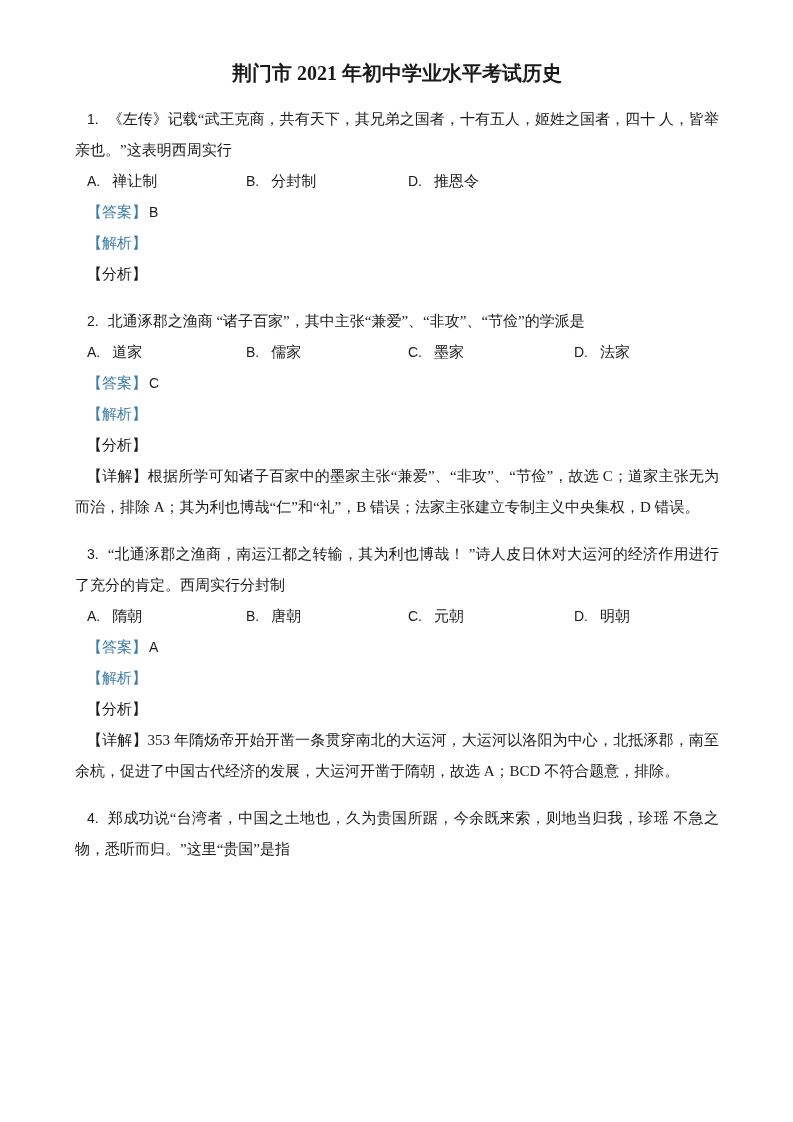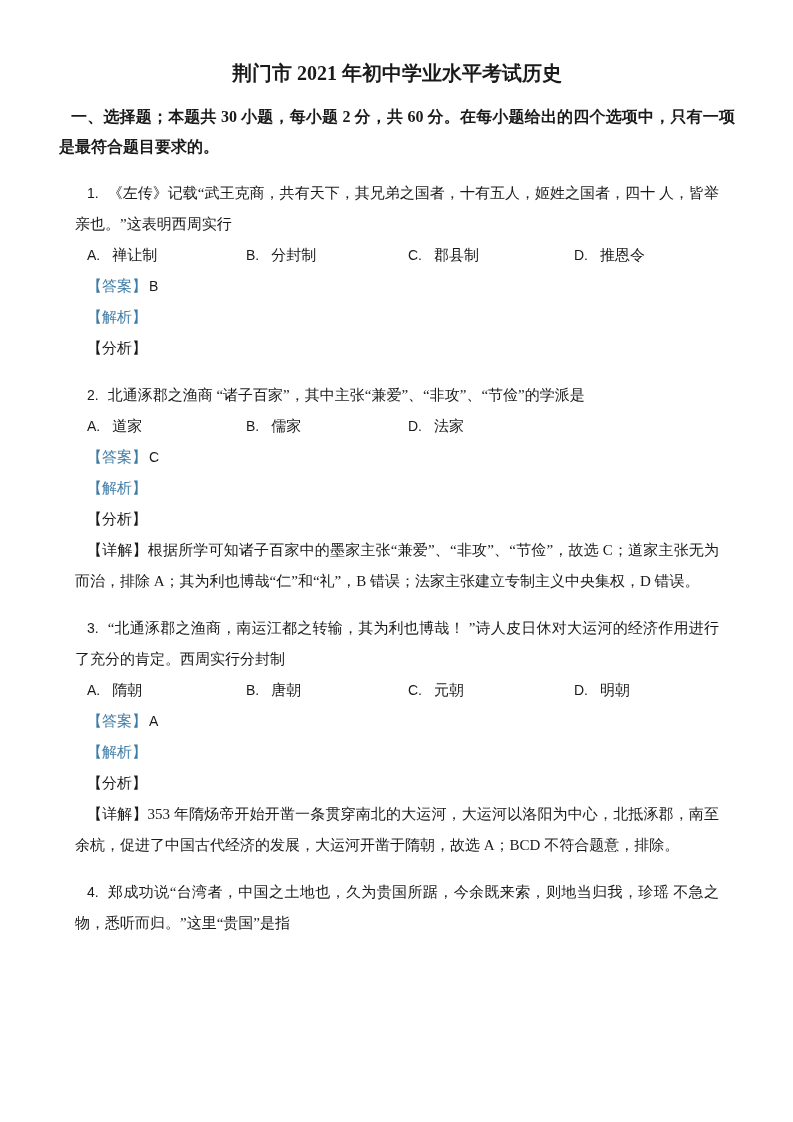--- a/index.html
+++ b/index.html
@@ -66,40 +66,39 @@
   }
   section.question { margin: 16px; }
 </style>
 </head>
 <body>
 
 <div class="page">
 
   <h1 class="doc-title">荆门市 2021 年初中学业水平考试历史</h1>
 
-  <p class="intro">一、选择题；本题共 30 小题，每小题 2 分，共 60 分。在每小题给出的四个选项中，只有一项是最符合题目要求的。</p>
 
   <section class="question">
     <p class="line"><span class="qnum">1.</span><span>《左传》记载“武王克商，共有天下，其兄弟之国者，十有五人，姬姓之国者，四十 人，皆举亲也。”这表明西周实行</span></p>
     <div class="options">
       <span><span class="opt-label">A.</span><span>禅让制</span></span>
       <span><span class="opt-label">B.</span><span>分封制</span></span>
-      <span><span class="opt-label">C.</span><span>郡县制</span></span>
       <span><span class="opt-label">D.</span><span>推恩令</span></span>
     </div>
     <p class="line"><span class="blue">【答案】</span><span class="answer-letter">B</span></p>
     <p class="line blue">【解析】</p>
     <p class="line">【分析】</p>
   </section>
 
   <section class="question">
     <p class="line"><span class="qnum">2.</span><span>北通涿郡之渔商 “诸子百家”，其中主张“兼爱”、“非攻”、“节俭”的学派是</span></p>
     <div class="options">
       <span><span class="opt-label">A.</span><span>道家</span></span>
       <span><span class="opt-label">B.</span><span>儒家</span></span>
+      <span><span class="opt-label">C.</span><span>墨家</span></span>
       <span><span class="opt-label">D.</span><span>法家</span></span>
     </div>
     <p class="line"><span class="blue">【答案】</span><span class="answer-letter">C</span></p>
     <p class="line blue">【解析】</p>
     <p class="line">【分析】</p>
     <p class="line"><span>【详解】</span><span>根据所学可知诸子百家中的墨家主张“兼爱”、“非攻”、“节俭”，故选 C；道家主张无为而治，排除 A；其为利也博哉“仁”和“礼”，B 错误；法家主张建立专制主义中央集权，D 错误。</span></p>
   </section>
 
   <section class="question">
     <p class="line"><span class="qnum">3.</span><span>“北通涿郡之渔商，南运江都之转输，其为利也博哉！ ”诗人皮日休对大运河的经济作用进行了充分的肯定。西周实行分封制</span></p>

